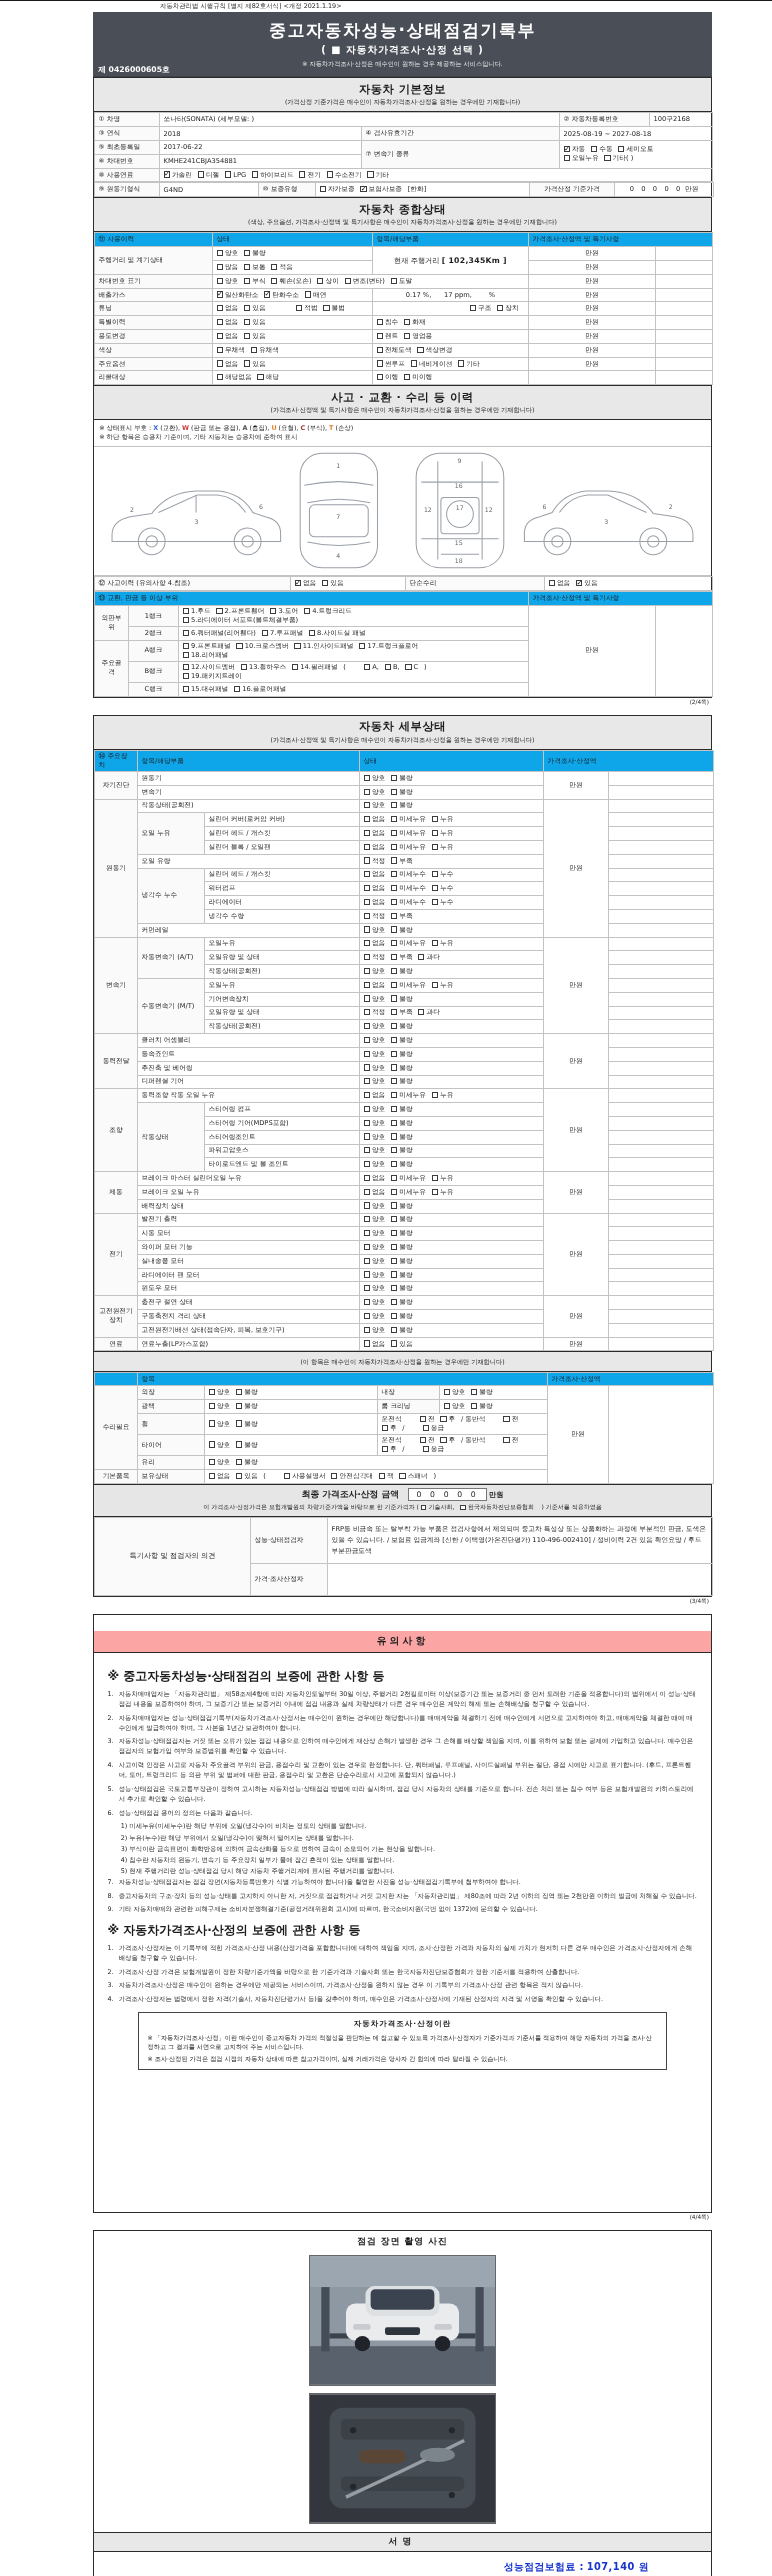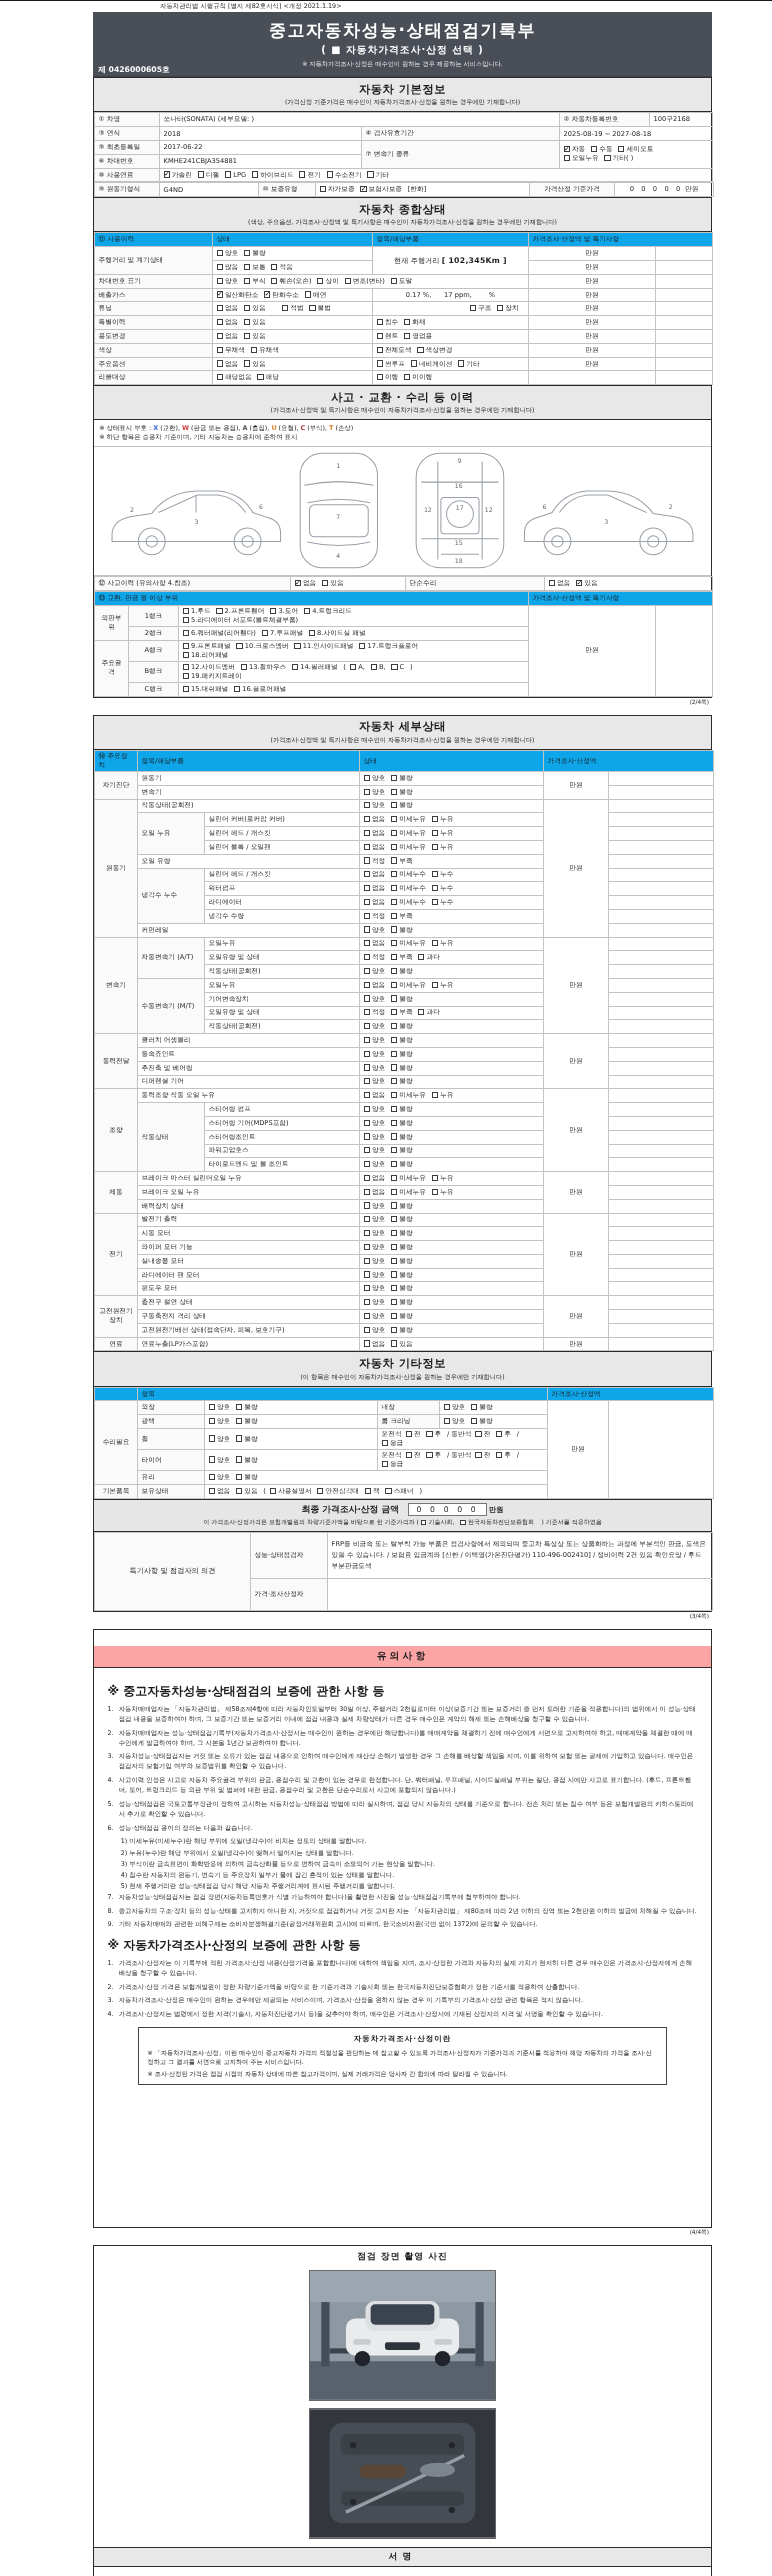--- a/index.html
+++ b/index.html
@@ -23,21 +23,21 @@
   td,th{border:0.5px solid #c3c3c3;padding:1px 3.6px;height:10.8px;vertical-align:middle;text-align:left;font-weight:normal;overflow:hidden;}
   .lbl{background:#fafafa;}
   .ctr{text-align:center;}
   .hd{background:#0ea5e9;}
   .pr{text-align:center;}
   .blank{background:#fff;}
   
   .opt{margin-right:5.7px;white-space:nowrap;display:inline-block;}
   .cb{display:inline-block;width:6.2px;height:6.2px;border:1px solid #3d3d3d;box-sizing:border-box;vertical-align:-1px;margin-right:2.1px;background:#fff;position:relative;}
   .cb.ck:after{content:"\2713";position:absolute;left:-0.5px;top:-3.6px;font-size:7.2px;font-weight:bold;color:#0c0c0c;}
-  .raw{margin-right:4px;}
+  .raw{margin-right:18px;}
   .marker{text-align:right;font-size:5.7px;color:#222;padding:1px 3.1px 1px 0;}
   .gapline{display:block;}
   .notes{padding:3.1px 5.2px;border-bottom:0.5px solid #c3c3c3;font-size:6.4px;line-height:1.55;}
   .diag{display:block;border-bottom:0.5px solid #c3c3c3;background:#fff;}
   .mile{font-size:7.2px;}
   .mileval{font-size:7.7px;font-weight:bold;letter-spacing:0.3px;}
   .prnote{white-space:pre;}
   
   .finband{background:#e6e6e6;border-top:1px solid #2b2b2b;border-bottom:0.5px solid #2b2b2b;text-align:center;padding:3.1px 0 3.6px;}
   .finband .fl{font-size:8.8px;font-weight:bold;margin-right:9.3px;}
@@ -629,21 +629,20 @@
               <td class="lbl vlabel" rowspan="1">연료</td>
               <td colspan="2">연료누출(LP가스포함)</td>
               <td><label class="opt"><i class="cb"></i><span>없음</span></label><label class="opt"><i class="cb"></i><span>있음</span></label></td>
               <td class="pr" rowspan="1">만원</td>
               <td class="blank"></td>
             </tr>
           </tbody>
       </table>
 
       <div class="sechead" style="border-top:1px solid #2b2b2b;">
-        <div class="t">자동차 기타정보</div>
         <div class="s">(이 항목은 매수인이 자동차가격조사·산정을 원하는 경우에만 기재합니다)</div>
       </div>
       <table>
         <colgroup>
             <col style="width:43px">
             <col style="width:67px">
             <col style="width:173px">
             <col style="width:62px">
             <col style="width:108px">
             <col style="width:61px">

